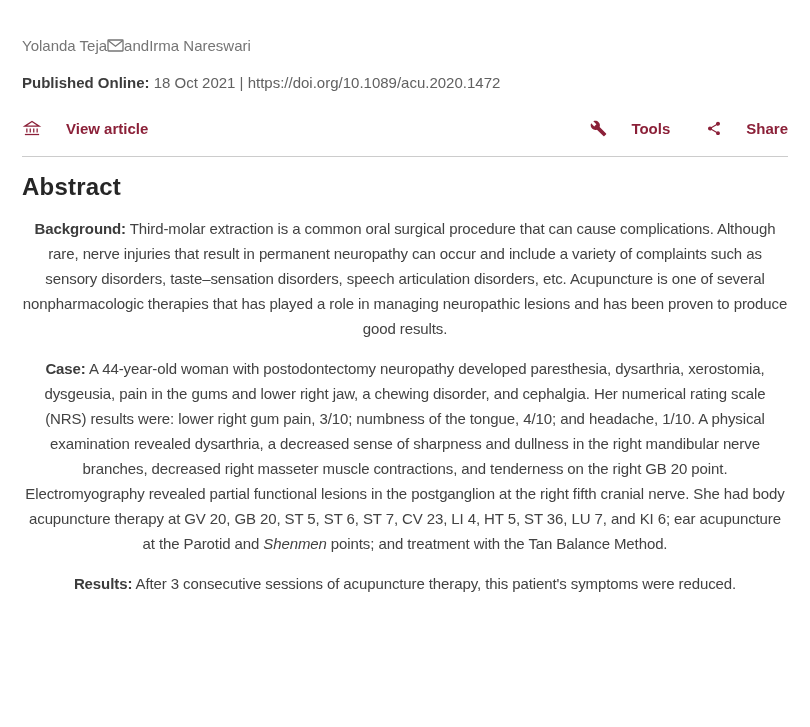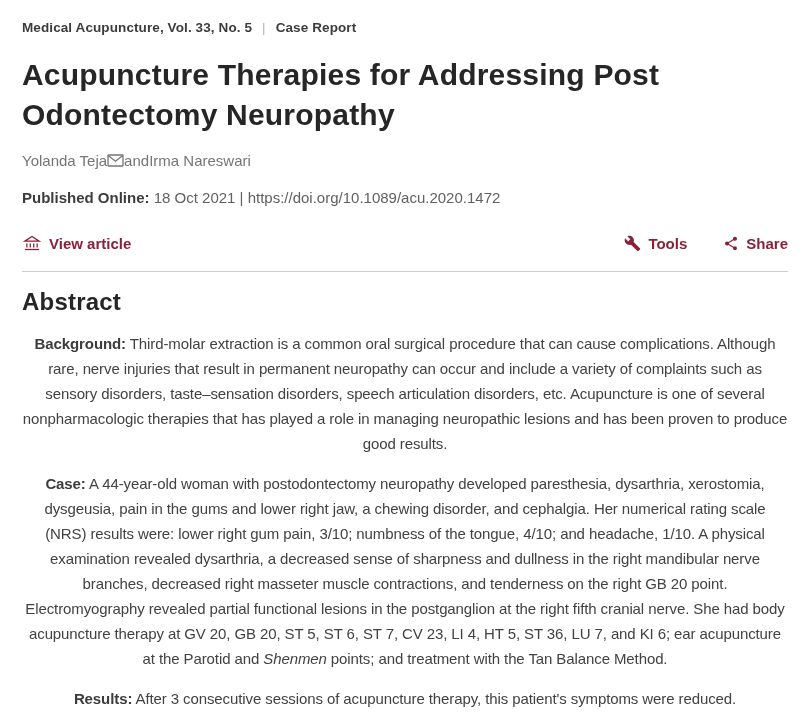--- a/index.html
+++ b/index.html
@@ -62,21 +62,21 @@
 
   .toolbar{
     margin-top:28px;
     display:flex;
     align-items:center;
     justify-content:space-between;
   }
   .tool-link{
     display:inline-flex;
     align-items:center;
-    gap:7px;
+    gap:24px;
     color:var(--accent);
     font-size:15px;
     font-weight:bold;
     text-decoration:none;
     cursor:pointer;
   }
   .toolbar-right{display:flex;gap:36px;}
 
   .divider{
     margin-top:18px;
@@ -102,25 +102,21 @@
     text-align:center;
   }
   p.abs b{color:var(--label-color);}
   svg{display:block;}
 </style>
 </head>
 <body>
 
 <div class="page">
 
-  <div class="journal-line">
-    <span>Medical Acupuncture, Vol. 33, No. 5</span><span class="sep">|</span><span>Case Report</span>
-  </div>
 
-  <h1 class="title">Acupuncture Therapies for Addressing Post Odontectomy Neuropathy</h1>
 
   <div class="authors">
     <span>Yolanda Teja</span>
     <span class="mail">
       <svg width="17" height="13" viewBox="0 0 17 13" fill="none" stroke="#757575" stroke-width="1.3">
         <rect x="1" y="1" width="15" height="11" rx="0.5"></rect>
         <path d="M1.5 1.8 L8.5 7.2 L15.5 1.8"></path>
       </svg>
     </span>
     <span>and</span>

